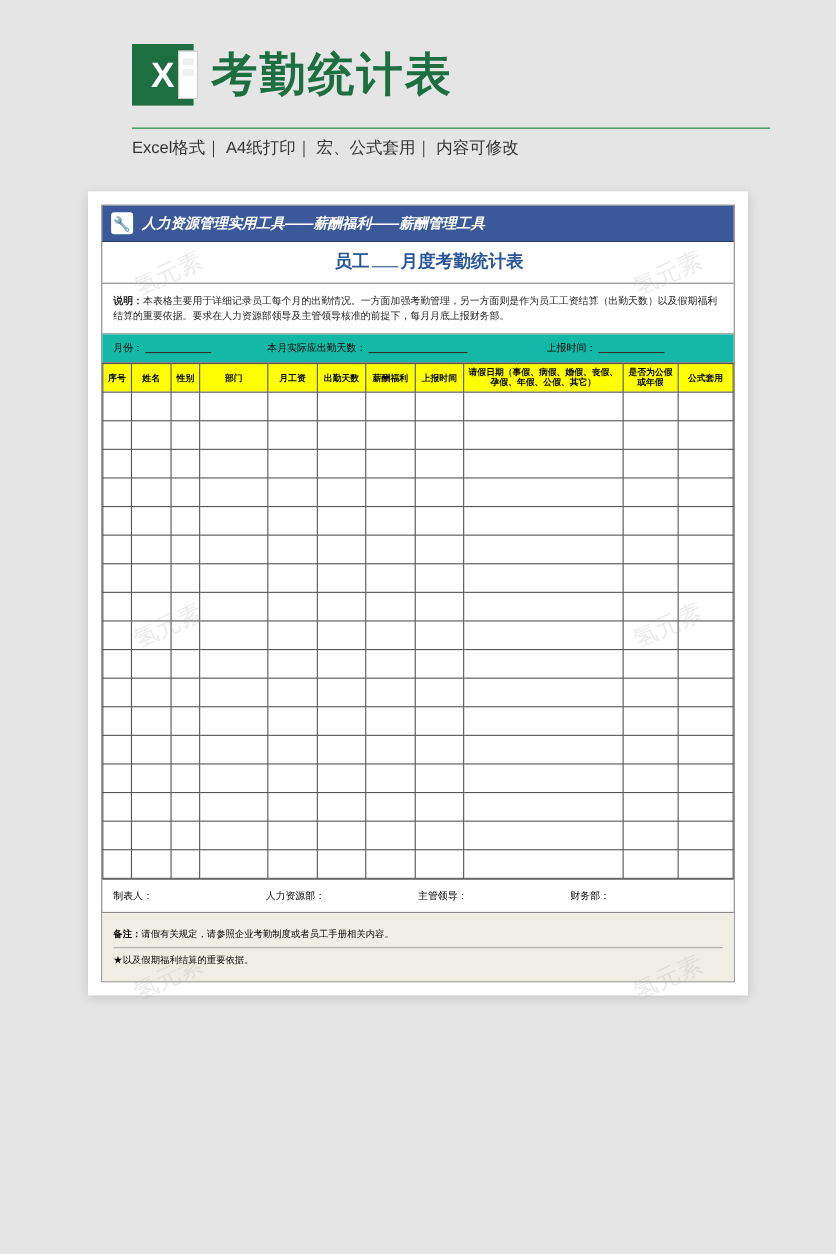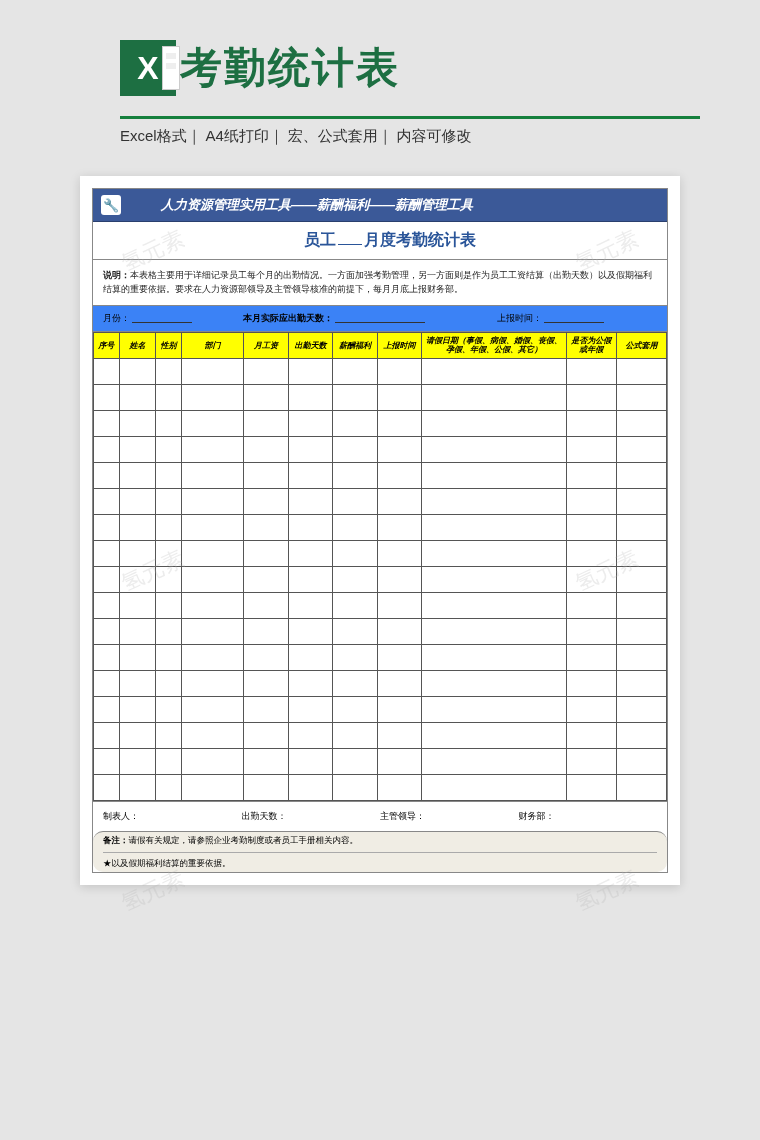--- a/index.html
+++ b/index.html
@@ -7,21 +7,21 @@
       width: 760px;
       height: 1140px;
       background: #e5e5e5;
       font-family: "Microsoft YaHei", Arial, sans-serif;
       padding: 30px 20px 20px 20px;
       overflow: hidden;
     }
     .header-section {
       display: flex;
       align-items: center;
-      gap: 4px;
+      gap: 16px;
       padding: 10px 40px 8px 100px;
     }
     .excel-icon {
       width: 56px;
       height: 56px;
       background: #1d6f42;
       position: relative;
       display: flex;
       align-items: center;
       justify-content: center;
@@ -51,21 +51,21 @@
     }
     .excel-icon-pages::before { top: 6px; }
     .excel-icon-pages::after { top: 16px; }
     .main-title {
       font-size: 42px;
       font-weight: bold;
       color: #1d6f42;
       letter-spacing: 2px;
     }
     .subtitle-bar {
-      border-top: 3px solid #15803d;
+      border-top: 1px solid #15803d;
       margin: 12px 40px 0 100px;
       padding-top: 8px;
       font-size: 15px;
       color: #333;
     }
     .document-page {
       background: white;
       width: 600px;
       margin: 30px auto 0 auto;
       box-shadow: 0 2px 10px rgba(0,0,0,0.15);
@@ -92,21 +92,20 @@
       display: flex;
       align-items: center;
       justify-content: center;
       color: #3b5998;
       font-size: 13px;
     }
     .banner-text {
       font-size: 13px;
       font-weight: bold;
       font-style: italic;
-      margin-left: 32px;
     }
     .doc-title-row {
       text-align: center;
       padding: 8px 0;
       border-bottom: 1px solid #888;
     }
     .doc-title {
       color: #2a5599;
       font-size: 16px;
       font-weight: bold;
@@ -118,34 +117,33 @@
       font-size: 9px;
       line-height: 1.6;
       color: #222;
       border-bottom: 1px solid #888;
     }
     .desc-box b { font-weight: bold; }
     .meta-row {
       display: flex;
       padding: 6px 10px;
       font-size: 9px;
-      background: #3b82f6;
+      background: #14b8a6;
       border-bottom: 1px solid #888;
     }
     .meta-row > div { display: flex; align-items: center; }
     .meta-row .m1 { flex: 0 0 140px; }
-    .meta-row .m2 { flex: 1; font-weight: bold; }
+    .meta-row .m2 { flex: 1; }
     .meta-row .m3 { flex: 0 0 160px; }
     .uline { display: inline-block; border-bottom: 1px solid #333; min-width: 60px; height: 10px; margin-left: 2px; }
     .uline.wide { min-width: 90px; }
     table.grid {
       width: 100%;
       border-collapse: collapse;
       table-layout: fixed;
-      font-style: italic;
     }
     table.grid th, table.grid td {
       border: 1px solid #555;
       font-size: 8px;
       text-align: center;
       vertical-align: middle;
       padding: 3px 1px;
       line-height: 1.2;
     }
     table.grid th {
@@ -154,26 +152,25 @@
     }
     table.grid td { height: 26px; }
     .sign-row {
       display: flex;
       padding: 8px 10px;
       font-size: 9px;
       border-top: 1px solid #888;
     }
     .sign-row > div { flex: 1; }
     .note-box {
-      padding: 2px 10px;
+      padding: 13px 10px;
       font-size: 8.5px;
       border-top: 1px solid #888;
       background: #f0ede4;
       line-height: 1.6;
-      border-radius: 10px;
     }
     .note-box .line1 { border-bottom: 1px solid #aaa; padding-bottom: 4px; margin-bottom: 4px; }
     .watermark {
       position: absolute;
       font-size: 22px;
       color: rgba(180,180,180,0.25);
       transform: rotate(-25deg);
       pointer-events: none;
       font-weight: 300;
     }
@@ -472,21 +469,21 @@
             <td></td>
             <td></td>
             <td></td>
             <td></td>
             <td></td>
           </tr>
         </tbody>
     </table>
     <div class="sign-row">
       <div>制表人：</div>
-      <div>出勤天数：</div>
+      <div>人力资源部：</div>
       <div>主管领导：</div>
       <div>财务部：</div>
     </div>
     <div class="note-box">
       <div class="line1"><b>备注：</b><span>请假有关规定，请参照企业考勤制度或者员工手册相关内容。</span></div>
       <div>★以及假期福利结算的重要依据。</div>
     </div>
   </div>
 </div>
 

